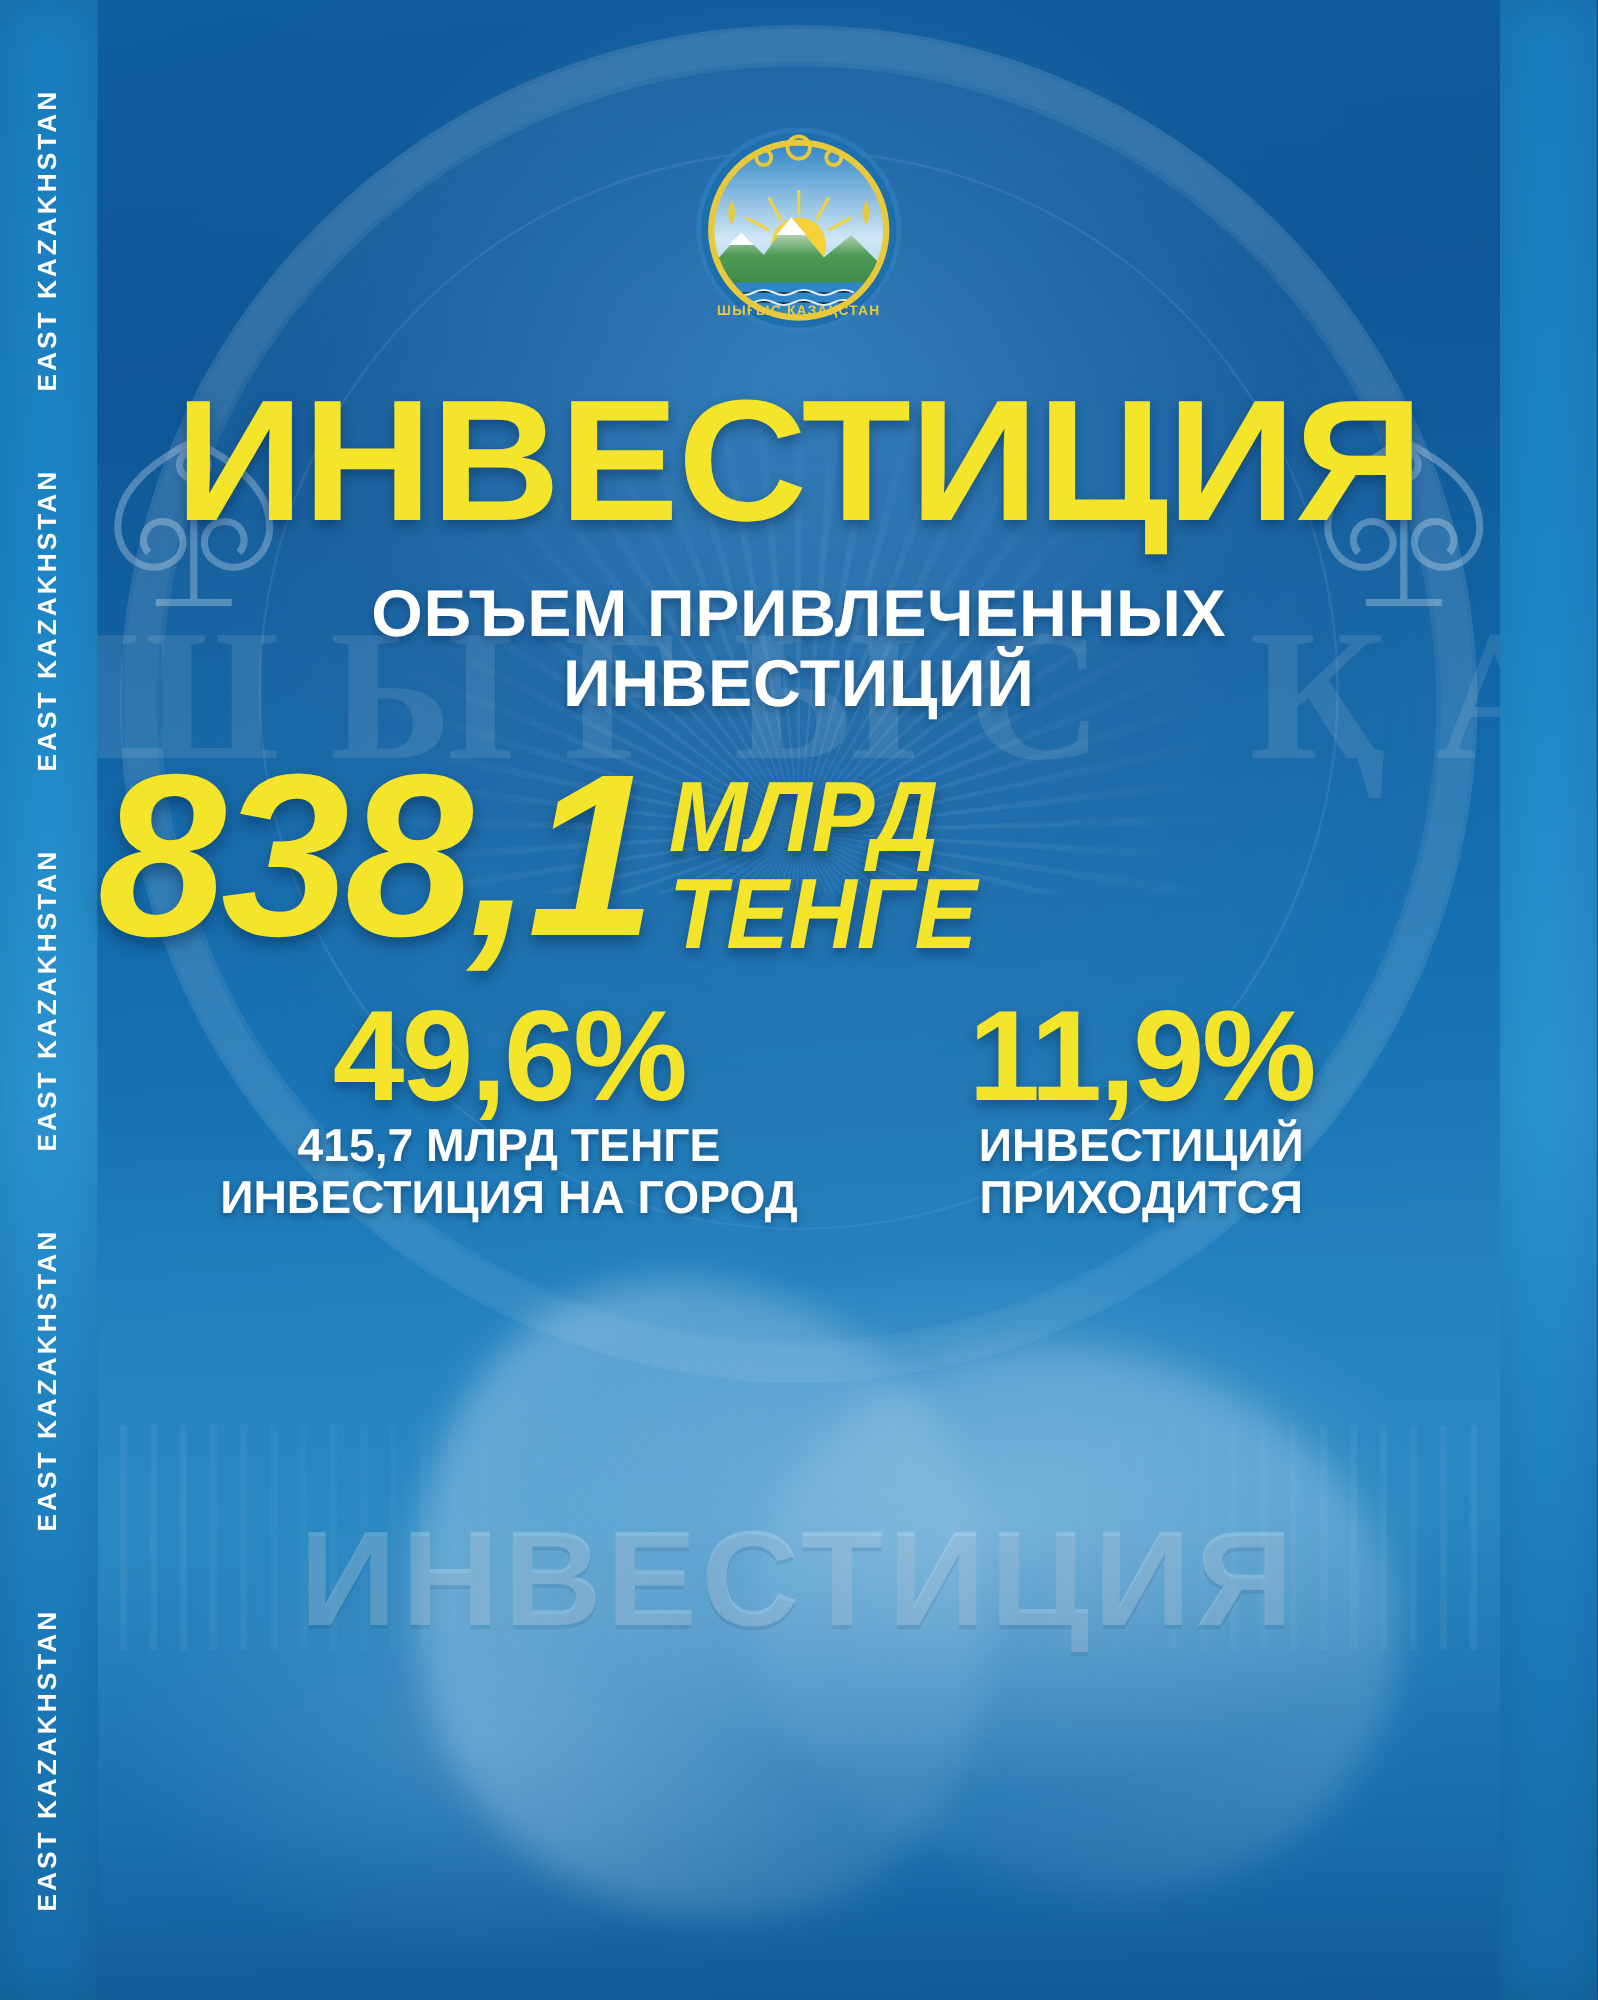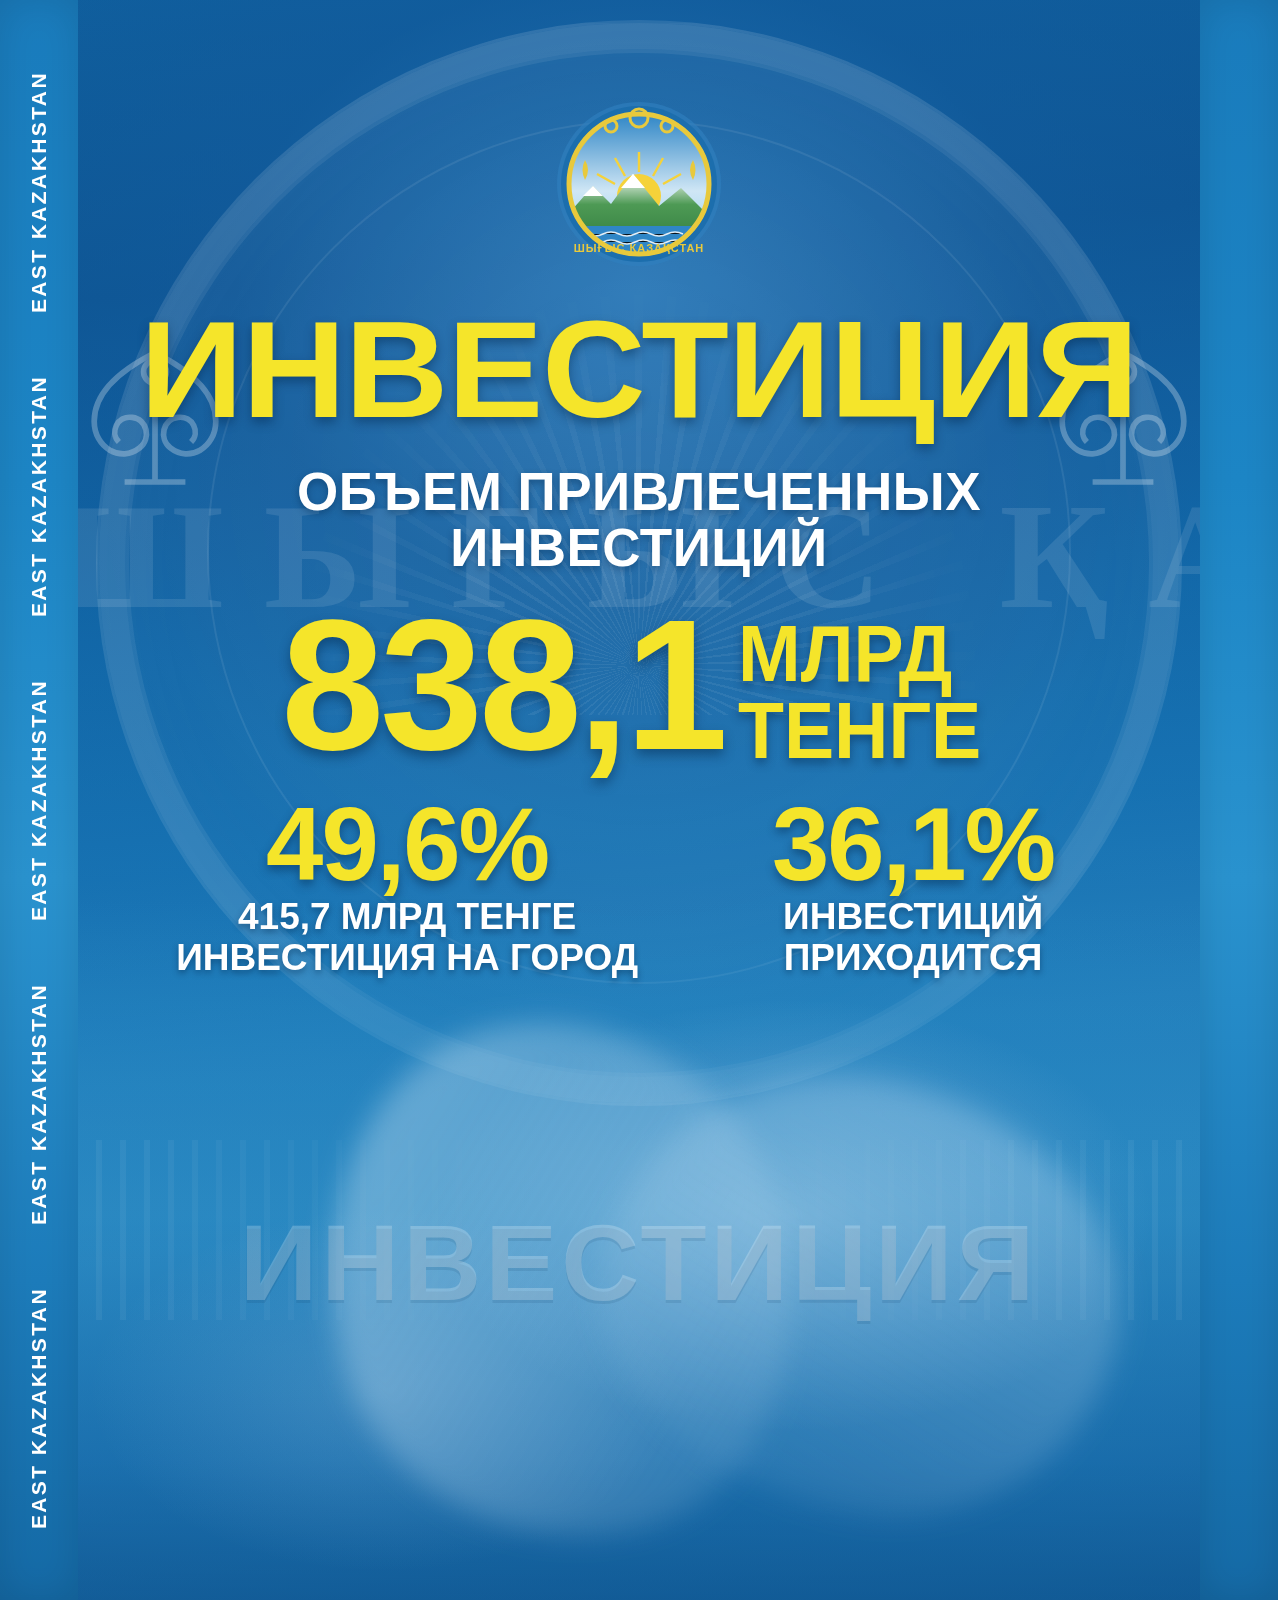--- a/index.html
+++ b/index.html
@@ -181,22 +181,23 @@
     font-weight: 800;
     color: #ffffff;
     letter-spacing: 0.5px;
     text-shadow: 0 3px 7px rgba(0,35,70,0.4);
   }
 
   .bignum-row {
     margin-top: 24px;
     display: flex;
     align-items: flex-start;
-    justify-content: center;
+    justify-content: flex-start;
     gap: 14px;
+    font-style: italic;
   }
   .bignum {
     font-size: 185px;
     line-height: 0.92;
     font-weight: 900;
     color: #f5e52a;
     letter-spacing: -4px;
     text-shadow: 0 6px 12px rgba(0,35,70,0.45);
   }
   .bignum-unit {
@@ -354,21 +355,21 @@
 
       <div class="stat">
         <div class="stat-value">49,6%</div>
         <div class="stat-desc">
           <div>415,7 МЛРД ТЕНГЕ</div>
           <div>ИНВЕСТИЦИЯ НА ГОРОД</div>
         </div>
       </div>
 
       <div class="stat">
-        <div class="stat-value">36,1%</div>
+        <div class="stat-value">11,9%</div>
         <div class="stat-desc">
           <div>ИНВЕСТИЦИЙ</div>
           <div>ПРИХОДИТСЯ</div>
         </div>
       </div>
 
     </div>
   </div>
 </div>
 

